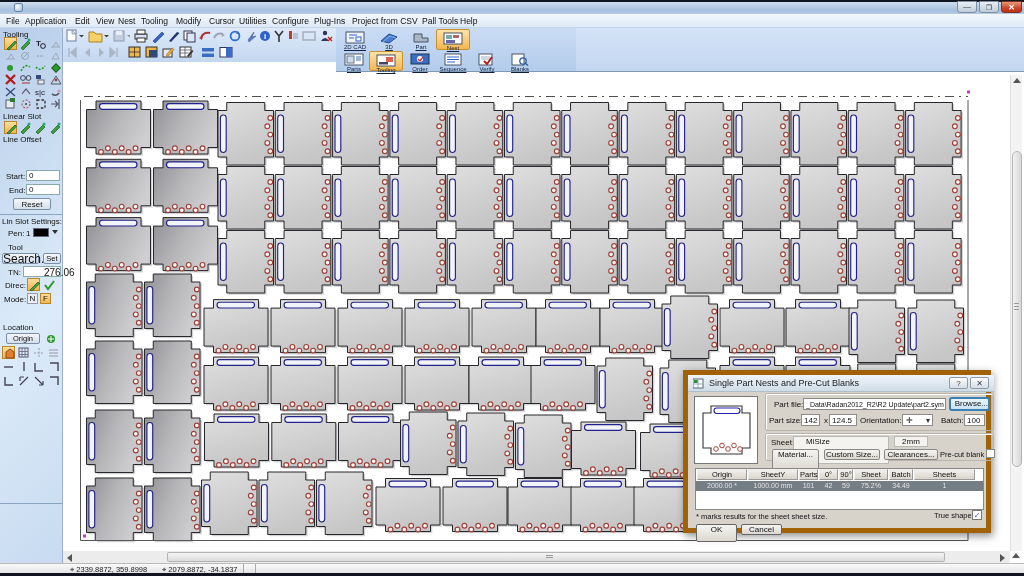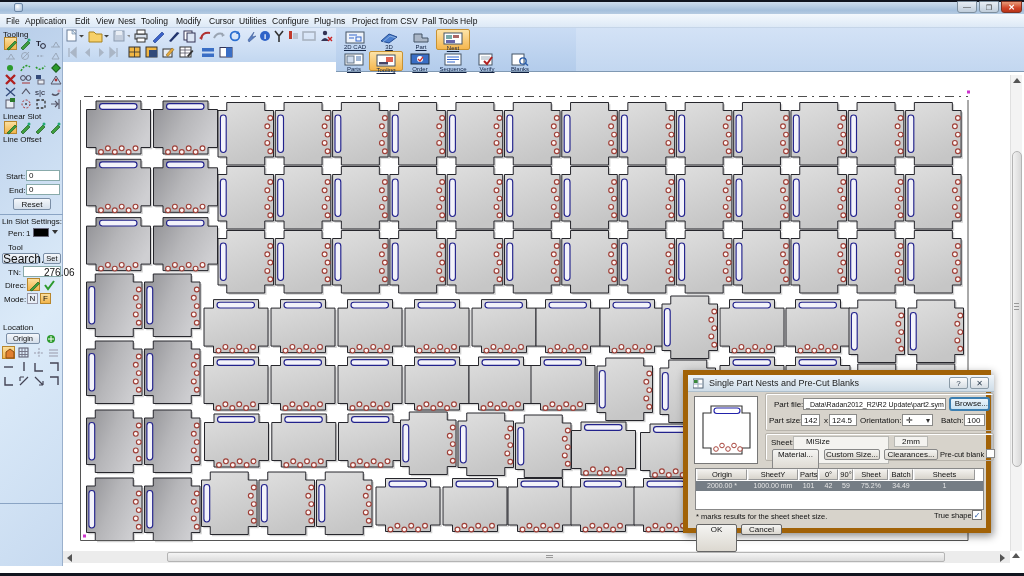--- a/index.html
+++ b/index.html
@@ -654,18 +654,24 @@
           <div class="ab" style="left:123px;top:0;width:19px;height:10px;text-align:center;line-height:10px;font-size:7px;color:#e6e6e6">42</div>
           <div class="ab" style="left:143px;top:0;width:14px;height:10px;text-align:center;line-height:10px;font-size:7px;color:#e6e6e6">59</div>
           <div class="ab" style="left:158px;top:0;width:34px;height:10px;text-align:center;line-height:10px;font-size:7px;color:#e6e6e6">75.2%</div>
           <div class="ab" style="left:193px;top:0;width:24px;height:10px;text-align:center;line-height:10px;font-size:7px;color:#e6e6e6">34.49</div>
           <div class="ab" style="left:218px;top:0;width:61px;height:10px;text-align:center;line-height:10px;font-size:7px;color:#e6e6e6">1</div>
         </div>
       </div>
       <div class="ab" style="left:8px;top:137px;font-size:7.5px">* marks results for the sheet sheet size.</div>
       <div class="ab" style="left:246px;top:136px;font-size:7.5px">True shape:</div>
       <div class="ab" style="left:284px;top:135px;width:10px;height:10px;background:#fff;border:1px solid #777;font-size:8px;line-height:9px;color:#2a5ca8;text-align:center">✓</div>
-      <div class="ab" style="left:8px;top:149px;width:41px;height:28px;background:linear-gradient(180deg,#f4f4f2,#dcd8d0);border:1px solid #666;border-radius:2px;text-align:center;line-height:10px">OK</div>
+      <div class="ab" style="left:8px;top:149px;width:41px;height:18px;background:linear-gradient(180deg,#f4f4f2,#dcd8d0);border:1px solid #666;border-radius:2px;text-align:center;line-height:10px">OK</div>
       <div class="ab" style="left:53px;top:149px;width:41px;height:11px;background:linear-gradient(180deg,#f4f4f2,#dcd8d0);border:1px solid #666;border-radius:2px;text-align:center;line-height:10px">Cancel</div>
     </div>
 
+<div class="ab" style="left:0;top:563px;width:1024px;height:10px;background:linear-gradient(180deg,#fafafa,#e4e4e4);border-top:1px solid #bbb;font-size:7.5px;color:#222">
+ <div class="ab" style="left:70px;top:1px">⌖ 2339.8872, 359.8998</div>
+ <div class="ab" style="left:162px;top:1px">⌖ 2079.8872, -34.1837</div>
+ <div class="ab" style="left:243px;top:0;width:1px;height:10px;background:#aaa"></div>
+ <div class="ab" style="left:255px;top:0;width:1px;height:10px;background:#aaa"></div>
+</div>
 <div class="ab" style="left:0;top:573px;width:1024px;height:3px;background:#11151f"></div>
 
 </div>
 </body></html>

